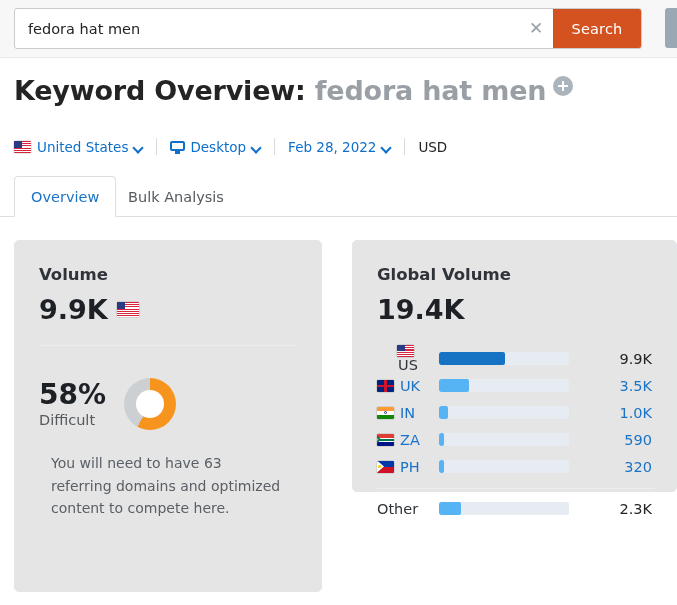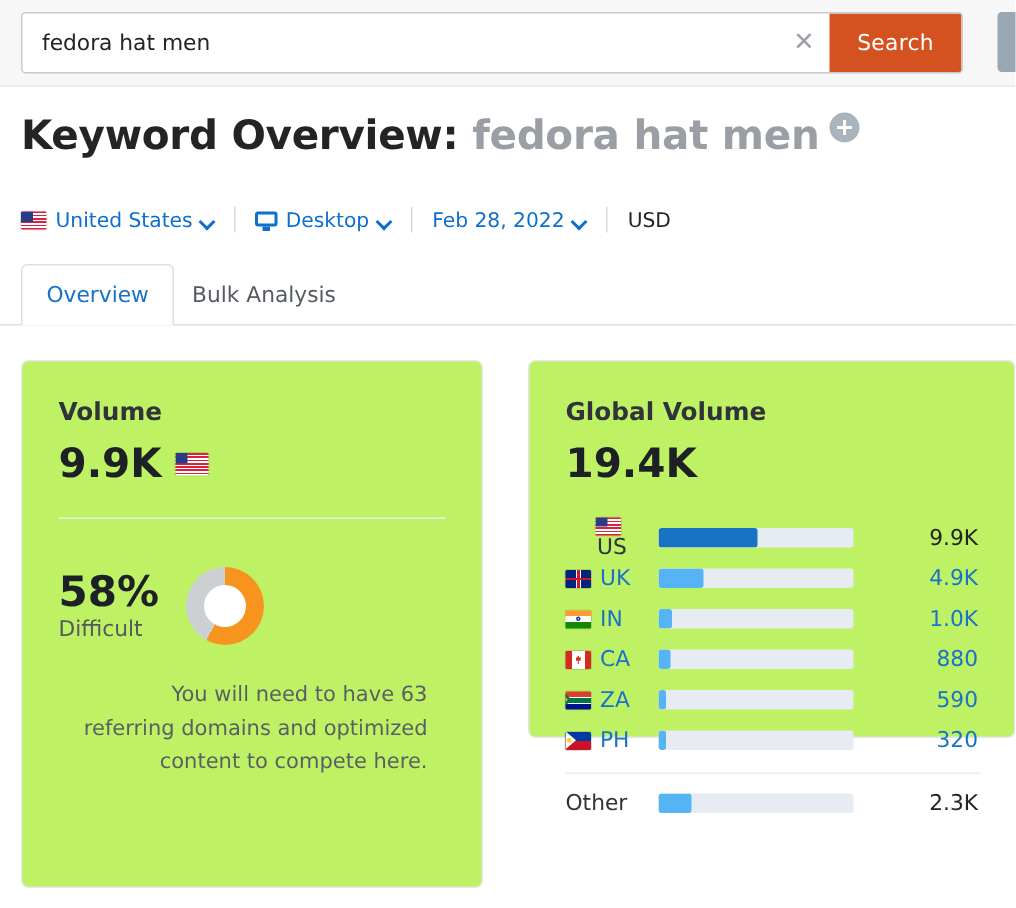--- a/index.html
+++ b/index.html
@@ -304,21 +304,21 @@
     border-radius: 4px 4px 0 0;
   }
   .tab-bulk {
     left: 112px;
     color: #555b60;
   }
 
   
   .card {
     position: absolute;
-    background: #bef264;
+    background: #e5e5e5;
     border: 1px solid #e3e5e8;
     border-radius: 5px;
     box-sizing: border-box;
   }
   .card-left  { left: 14px;  top: 240px; width: 308px; height: 352px; }
   .card-right { left: 352px; top: 240px; width: 325px; height: 252px; }
 
   .metric-label {
     font-size: 16.5px;
     font-weight: bold;
@@ -372,21 +372,20 @@
     transform: translate(-50%,-50%);
     width: 28px; height: 28px;
     border-radius: 50%;
     background: #ffffff;
   }
   .kd-note {
     font-size: 14px;
     color: #5a5f65;
     line-height: 1.62;
     margin: 12px;
-    text-align: right;
   }
 
   
   .gv-list { margin: 0; padding: 0; }
   .gv-row {
     display: flex;
     align-items: center;
     height: 27px;
   }
   .gv-country {
@@ -512,41 +511,31 @@
           <div class="gv-val">9.9K</div>
         </div>
         <div class="gv-row">
           <div class="gv-country">
             <span class="flag flag-uk"></span>
             <span>UK</span>
           </div>
           <div class="gv-track">
             <div class="gv-fill" style="width: 23%; background: rgb(86, 180, 245);"></div>
           </div>
-          <div class="gv-val">4.9K</div>
+          <div class="gv-val">3.5K</div>
         </div>
         <div class="gv-row">
           <div class="gv-country">
             <span class="flag flag-in"></span>
             <span>IN</span>
           </div>
           <div class="gv-track">
             <div class="gv-fill" style="width: 7%; background: rgb(86, 180, 245);"></div>
           </div>
           <div class="gv-val">1.0K</div>
-        </div>
-        <div class="gv-row">
-          <div class="gv-country">
-            <span class="flag flag-ca"></span>
-            <span>CA</span>
-          </div>
-          <div class="gv-track">
-            <div class="gv-fill" style="width: 6%; background: rgb(86, 180, 245);"></div>
-          </div>
-          <div class="gv-val">880</div>
         </div>
         <div class="gv-row">
           <div class="gv-country">
             <span class="flag flag-za"></span>
             <span>ZA</span>
           </div>
           <div class="gv-track">
             <div class="gv-fill" style="width: 4%; background: rgb(86, 180, 245);"></div>
           </div>
           <div class="gv-val">590</div>

